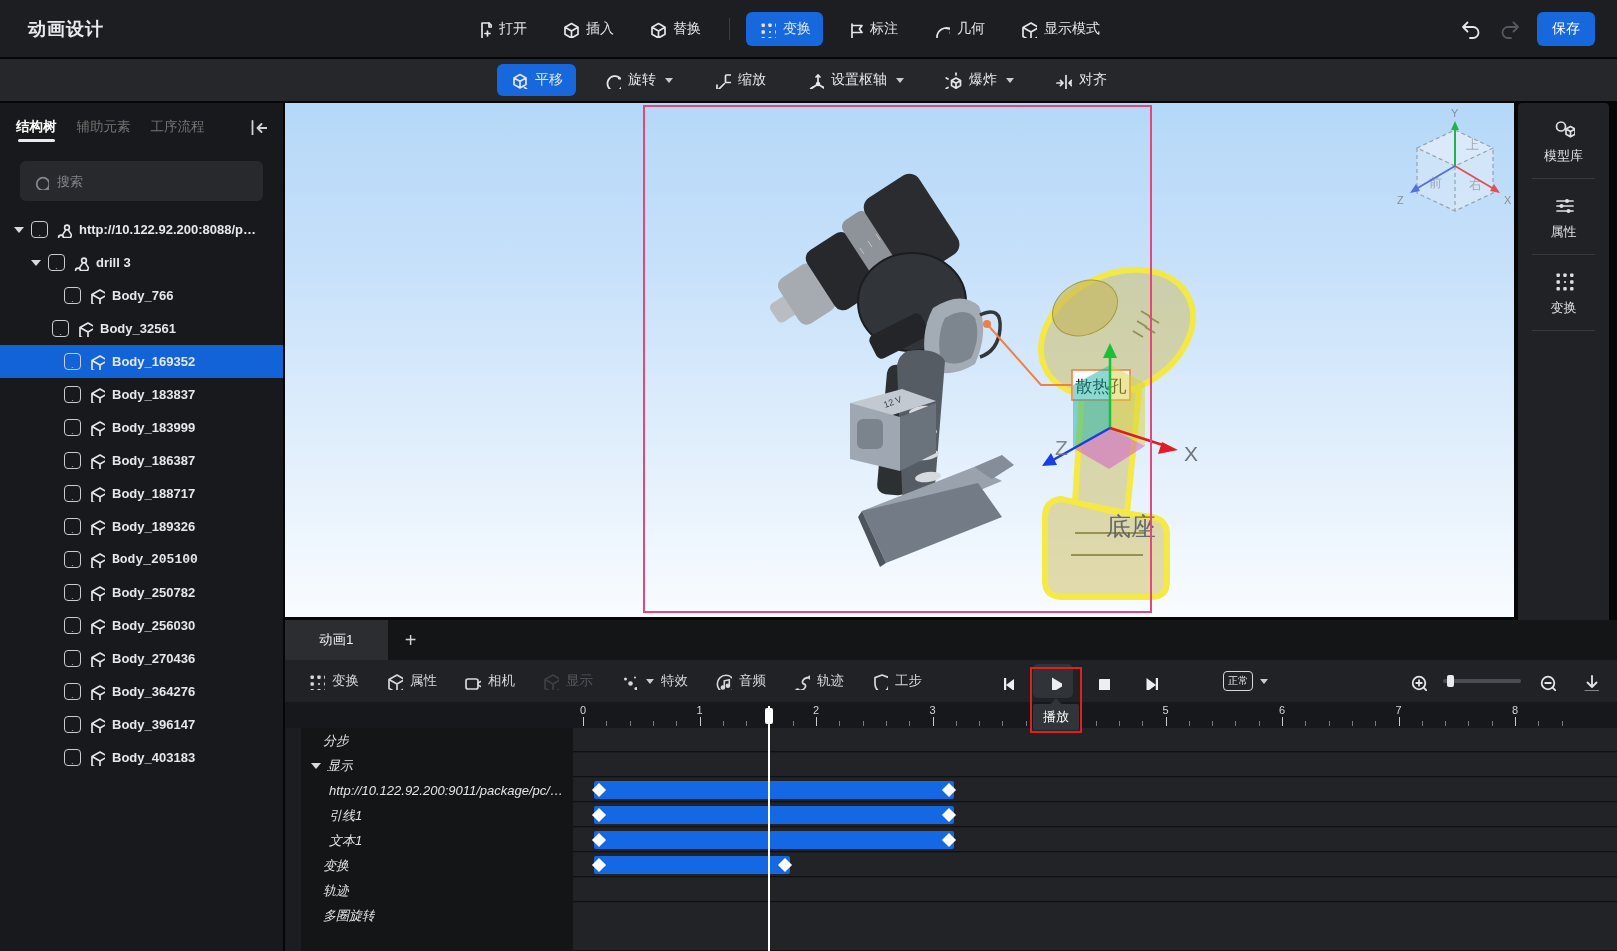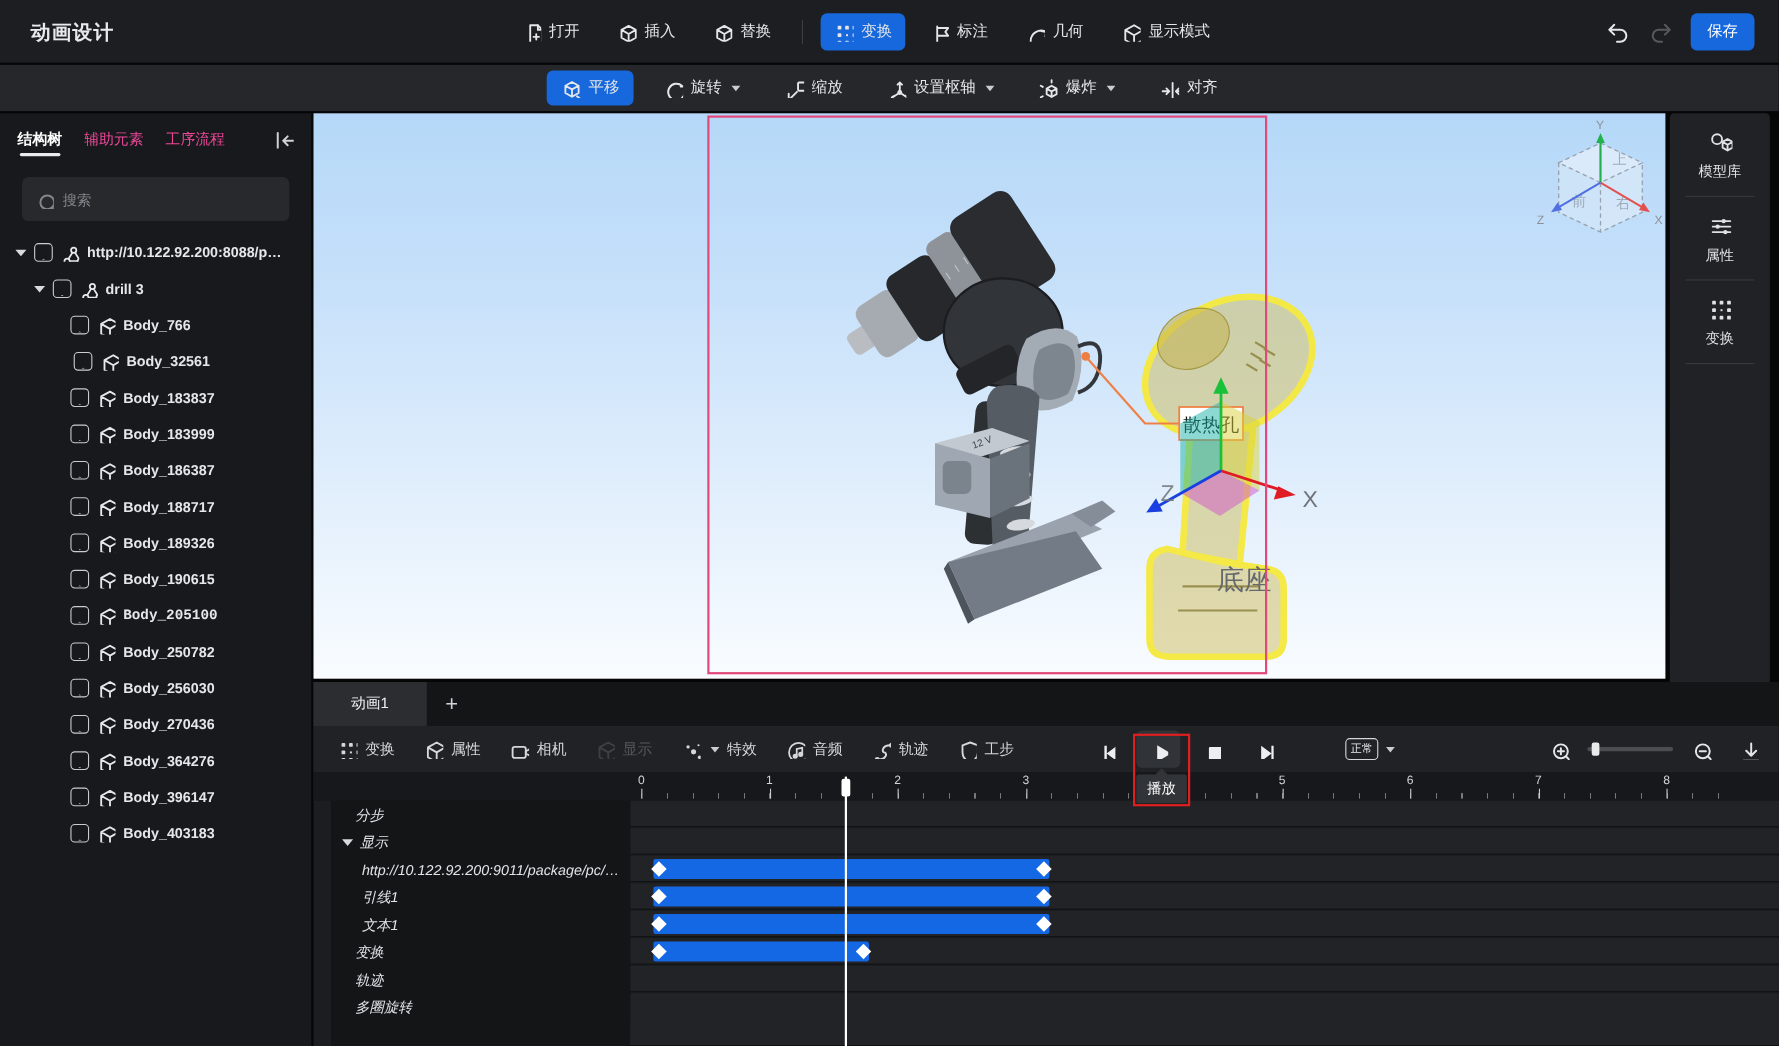--- a/index.html
+++ b/index.html
@@ -21,21 +21,21 @@
   
   #toolbar2 { position:absolute; left:0; top:59px; width:1617px; height:42px; background:#25272ب;
     background:#25272b; display:flex; align-items:center; justify-content:center; gap:14px; color:#e4e6e9; }
   .tbtn { display:flex; align-items:center; gap:7px; font-size:14px; padding:7px 13px; border-radius:6px; cursor:pointer; }
   .tbtn.active { background:#1668dc; }
   .caret { width:0; height:0; border-left:4.5px solid transparent; border-right:4.5px solid transparent;
     border-top:5px solid #c9ccd0; margin-left:2px; }
   
   #sidebar { position:absolute; left:0; top:103px; width:283px; height:848px; background:#18191c; color:#e5e7ea; }
   #sb-tabs { display:flex; align-items:center; gap:20px; padding:0 16px; height:44px; font-size:13.5px; position:relative; }
-  .sbtab { color:#ec4899; cursor:pointer; padding:13px 0 10px; position:relative; }
+  .sbtab { color:#737373; cursor:pointer; padding:13px 0 10px; position:relative; }
   .sbtab.active { color:#fff; font-weight:bold; }
   .sbtab.active::after { content:""; position:absolute; left:2px; right:2px; bottom:4px; height:3px; background:#e9ebee; border-radius:2px; }
   #collapse-btn { position:absolute; right:16px; color:#cfd2d6; cursor:pointer; }
   #search-box { margin:14px 20px 12px; height:40px; background:#27292d; border-radius:6px;
     display:flex; align-items:center; padding:0 12px; gap:8px; color:#83878d; }
   #search-box input { background:transparent; border:none; outline:none; color:#d9dbde; font-size:13px; width:170px;
     font-family:inherit; }
   #search-box input::placeholder { color:#83878d; }
   #tree { margin-top:2px; }
   .trow { height:33px; display:flex; align-items:center; gap:7px; font-size:13px; font-weight:600; cursor:pointer; }
@@ -394,31 +394,42 @@
         <span class="cbx">
           <svg class="ic" style="width: 12px; height: 12px;">
             <use href="#i-check"></use>
           </svg>
         </span>
         <svg class="ic" style="width: 17px; height: 17px;">
           <use href="#i-cube"></use>
         </svg>
         <span class="tlabel">Body_766</span>
       </div>
-      <div class="trow" style="padding-left: 67px;">
+      <div class="trow" style="padding-left: 52px;">
         <span class="cbx">
           <svg class="ic" style="width: 12px; height: 12px;">
             <use href="#i-check"></use>
           </svg>
         </span>
         <svg class="ic" style="width: 17px; height: 17px;">
           <use href="#i-cube"></use>
         </svg>
         <span class="tlabel">Body_32561</span>
       </div>
+      <div class="trow selected" style="padding-left: 64px;">
+        <span class="cbx">
+          <svg class="ic" style="width: 12px; height: 12px;">
+            <use href="#i-check"></use>
+          </svg>
+        </span>
+        <svg class="ic" style="width: 17px; height: 17px;">
+          <use href="#i-cube"></use>
+        </svg>
+        <span class="tlabel">Body_169352</span>
+      </div>
       <div class="trow" style="padding-left: 64px;">
         <span class="cbx">
           <svg class="ic" style="width: 12px; height: 12px;">
             <use href="#i-check"></use>
           </svg>
         </span>
         <svg class="ic" style="width: 17px; height: 17px;">
           <use href="#i-cube"></use>
         </svg>
         <span class="tlabel">Body_183837</span>
@@ -459,31 +470,20 @@
       <div class="trow" style="padding-left: 64px;">
         <span class="cbx">
           <svg class="ic" style="width: 12px; height: 12px;">
             <use href="#i-check"></use>
           </svg>
         </span>
         <svg class="ic" style="width: 17px; height: 17px;">
           <use href="#i-cube"></use>
         </svg>
         <span class="tlabel">Body_189326</span>
-      </div>
-      <div class="trow" style="padding-left: 64px;">
-        <span class="cbx">
-          <svg class="ic" style="width: 12px; height: 12px;">
-            <use href="#i-check"></use>
-          </svg>
-        </span>
-        <svg class="ic" style="width: 17px; height: 17px;">
-          <use href="#i-cube"></use>
-        </svg>
-        <span class="tlabel">Body_190615</span>
       </div>
       <div class="trow" style="padding-left: 64px; font-family: Liberation Mono, monospace;">
         <span class="cbx">
           <svg class="ic" style="width: 12px; height: 12px;">
             <use href="#i-check"></use>
           </svg>
         </span>
         <svg class="ic" style="width: 17px; height: 17px;">
           <use href="#i-cube"></use>
         </svg>

